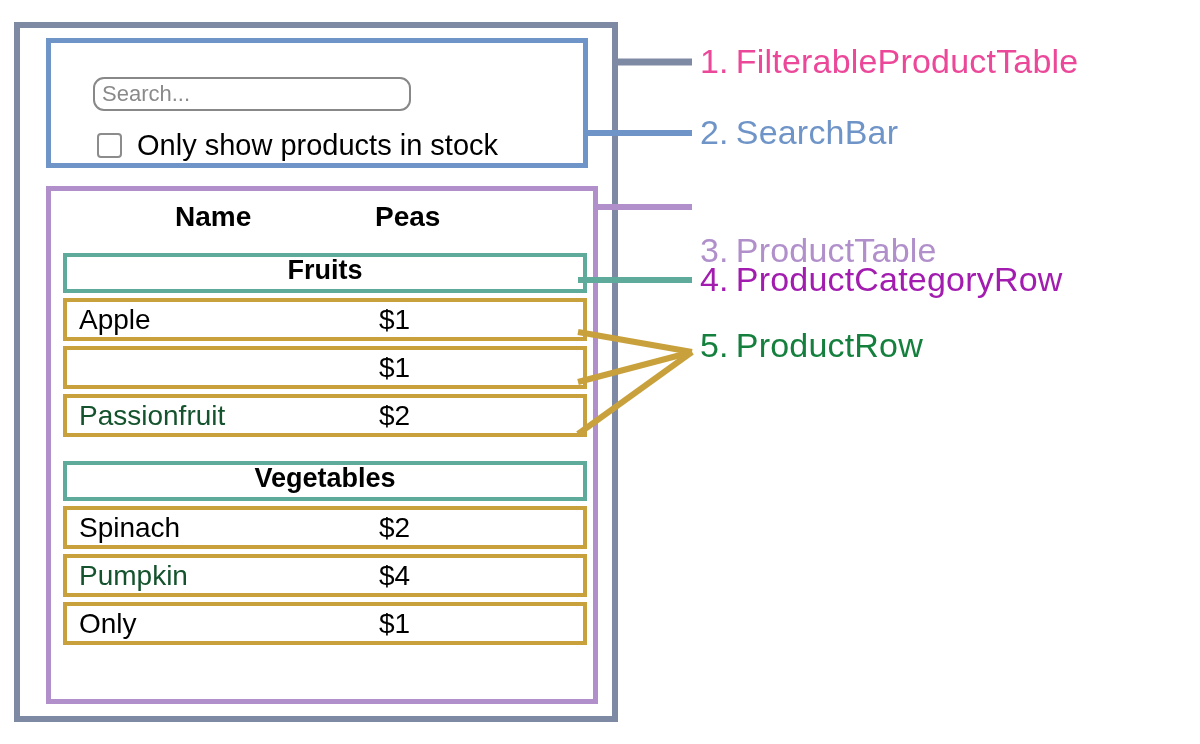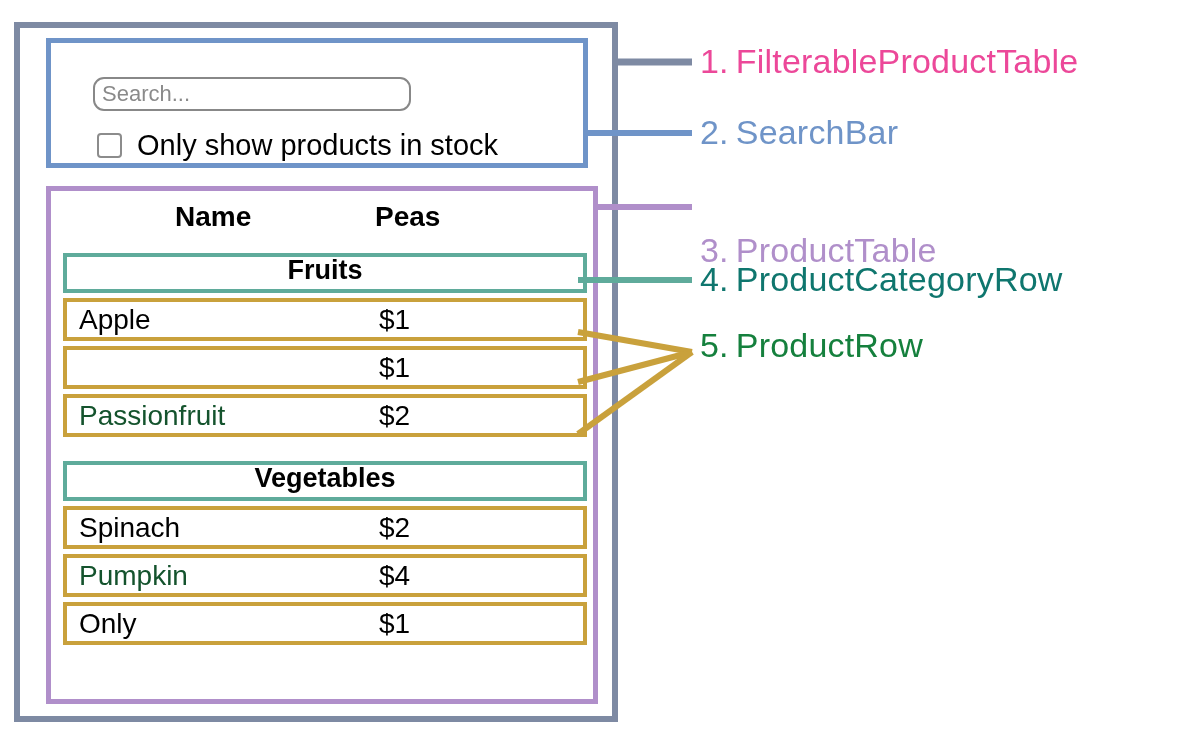--- a/index.html
+++ b/index.html
@@ -282,20 +282,20 @@
 
   <div class="annotation" id="anno-1" style="left: 700px; top: 42px; color: #ec4899;">
     <span class="idx">1.</span><span>FilterableProductTable</span>
   </div>
   <div class="annotation" id="anno-2" style="left: 700px; top: 113px; color: rgb(111, 148, 200);">
     <span class="idx">2.</span><span>SearchBar</span>
   </div>
   <div class="annotation" id="anno-3" style="left: 700px; top: 187px; color: rgb(176, 143, 202); margin-top: 44px;">
     <span class="idx">3.</span><span>ProductTable</span>
   </div>
-  <div class="annotation" id="anno-4" style="left: 700px; top: 260px; color: #0f766e;">
+  <div class="annotation" id="anno-4" style="left: 700px; top: 260px; color: #a21caf;">
     <span class="idx">4.</span><span>ProductCategoryRow</span>
   </div>
   <div class="annotation" id="anno-5" style="left: 700px; top: 326px; color: #15803d;">
     <span class="idx">5.</span><span>ProductRow</span>
   </div>
 
 </div>
 
 </body></html>

